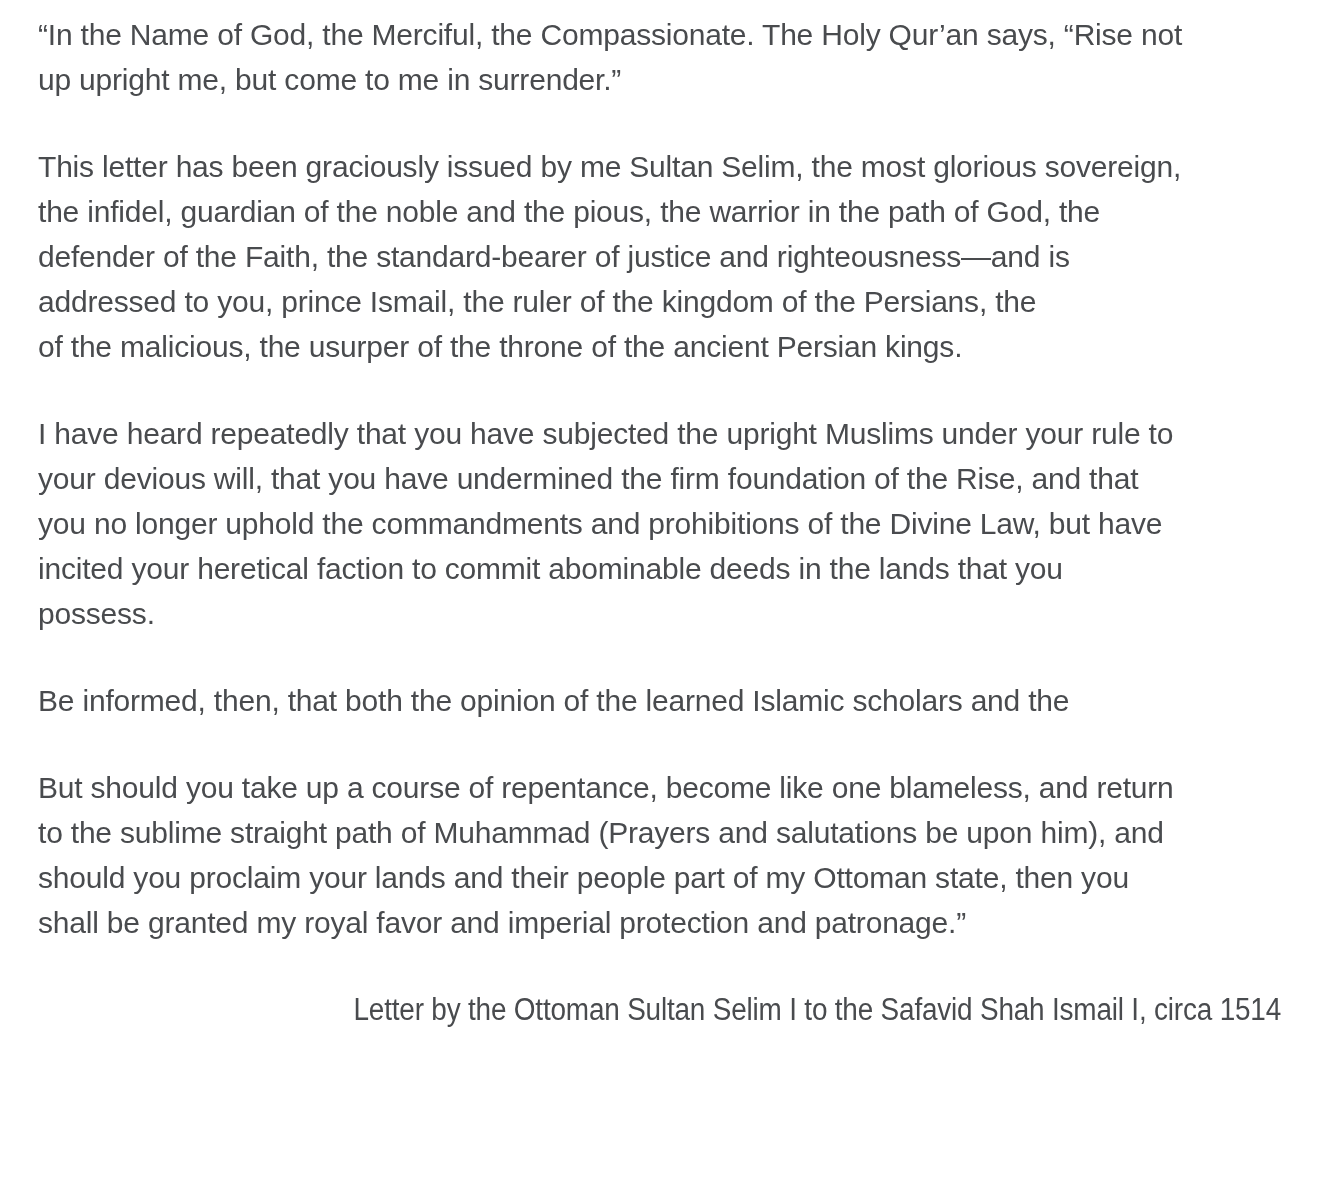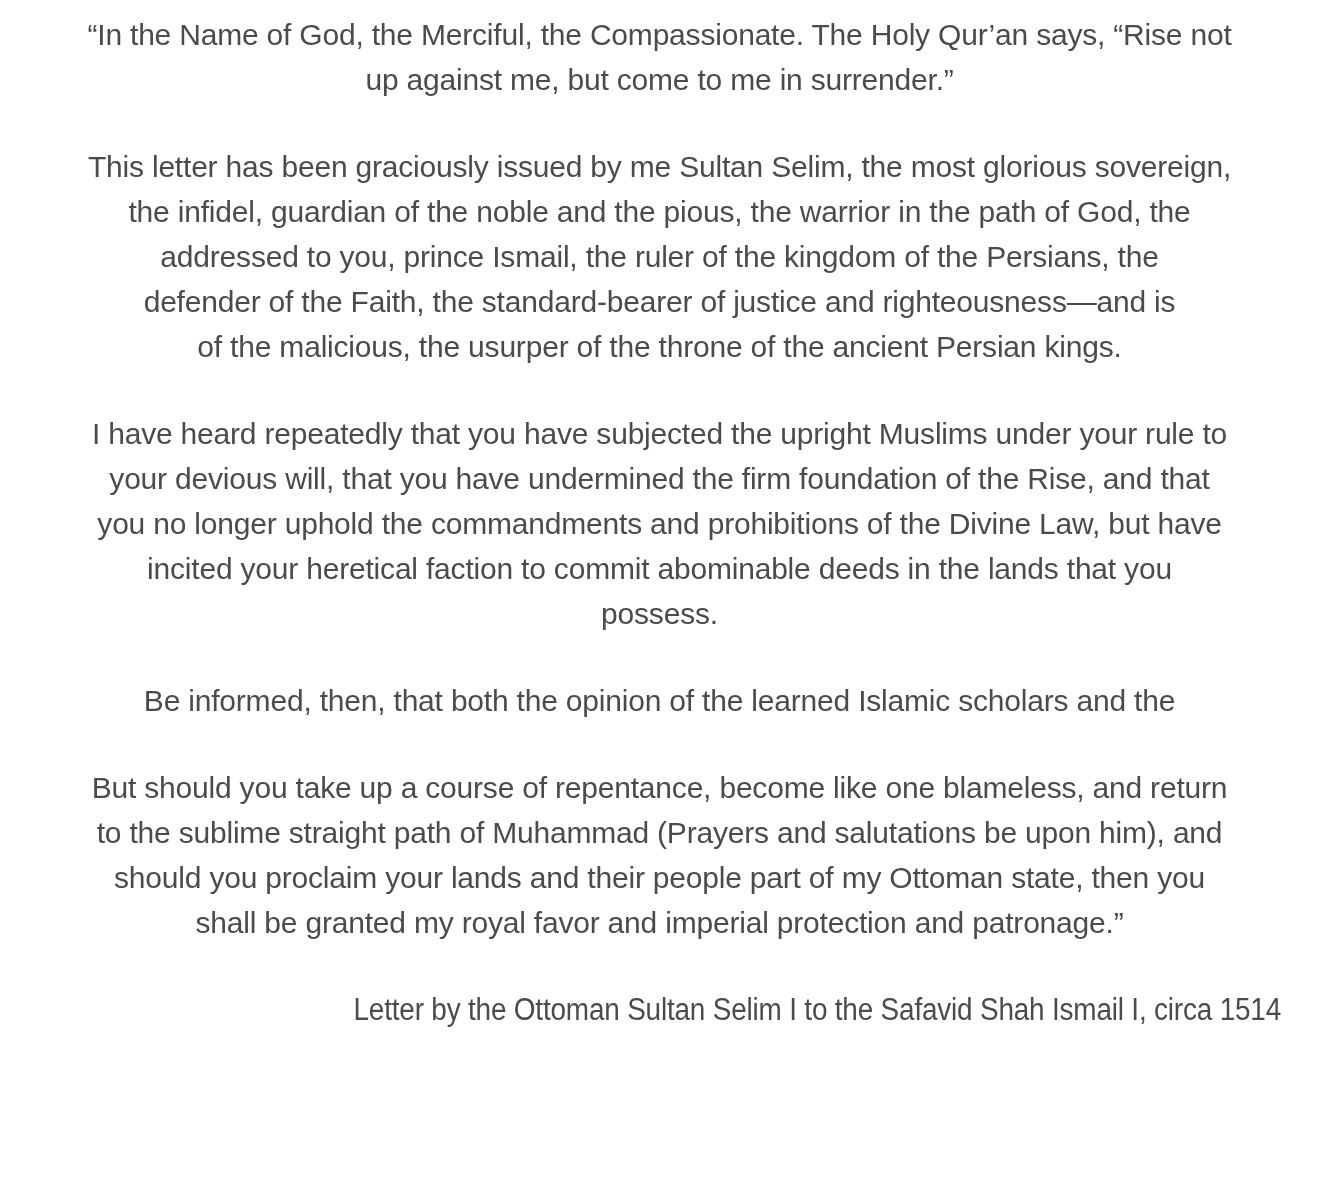--- a/index.html
+++ b/index.html
@@ -17,49 +17,48 @@
     width: 1321px;
     padding: 12px 40px 0 38px;
     font-family: "Liberation Sans", sans-serif;
     font-size: 30px;
     line-height: 45px;
     letter-spacing: -0.2px;
     color: #494b4e;
   }
   .para {
     margin: 0 0 42px 0;
-    text-align: center;
   }
   .line {
     white-space: pre;
   }
   .attribution {
     margin: 0;
     text-align: right;
     font-size: 31px;
     transform: scaleX(0.9);
     transform-origin: 100% 50%;
     white-space: pre;
   }
 </style>
 </head>
 <body>
 
 <div class="doc">
 
   <div class="para">
     <div class="line">“In the Name of God, the Merciful, the Compassionate. The Holy Qur’an says, “Rise not</div>
-    <div class="line">up against me, but come to me in surrender.”</div>
+    <div class="line">up upright me, but come to me in surrender.”</div>
   </div>
 
   <div class="para">
     <div class="line">This letter has been graciously issued by me Sultan Selim, the most glorious sovereign,</div>
     <div class="line">the infidel, guardian of the noble and the pious, the warrior in the path of God, the</div>
+    <div class="line">defender of the Faith, the standard-bearer of justice and righteousness—and is</div>
     <div class="line">addressed to you, prince Ismail, the ruler of the kingdom of the Persians, the</div>
-    <div class="line">defender of the Faith, the standard-bearer of justice and righteousness—and is</div>
     <div class="line">of the malicious, the usurper of the throne of the ancient Persian kings.</div>
   </div>
 
   <div class="para">
     <div class="line">I have heard repeatedly that you have subjected the upright Muslims under your rule to</div>
     <div class="line">your devious will, that you have undermined the firm foundation of the Rise, and that</div>
     <div class="line">you no longer uphold the commandments and prohibitions of the Divine Law, but have</div>
     <div class="line">incited your heretical faction to commit abominable deeds in the lands that you</div>
     <div class="line">possess.</div>
   </div>

